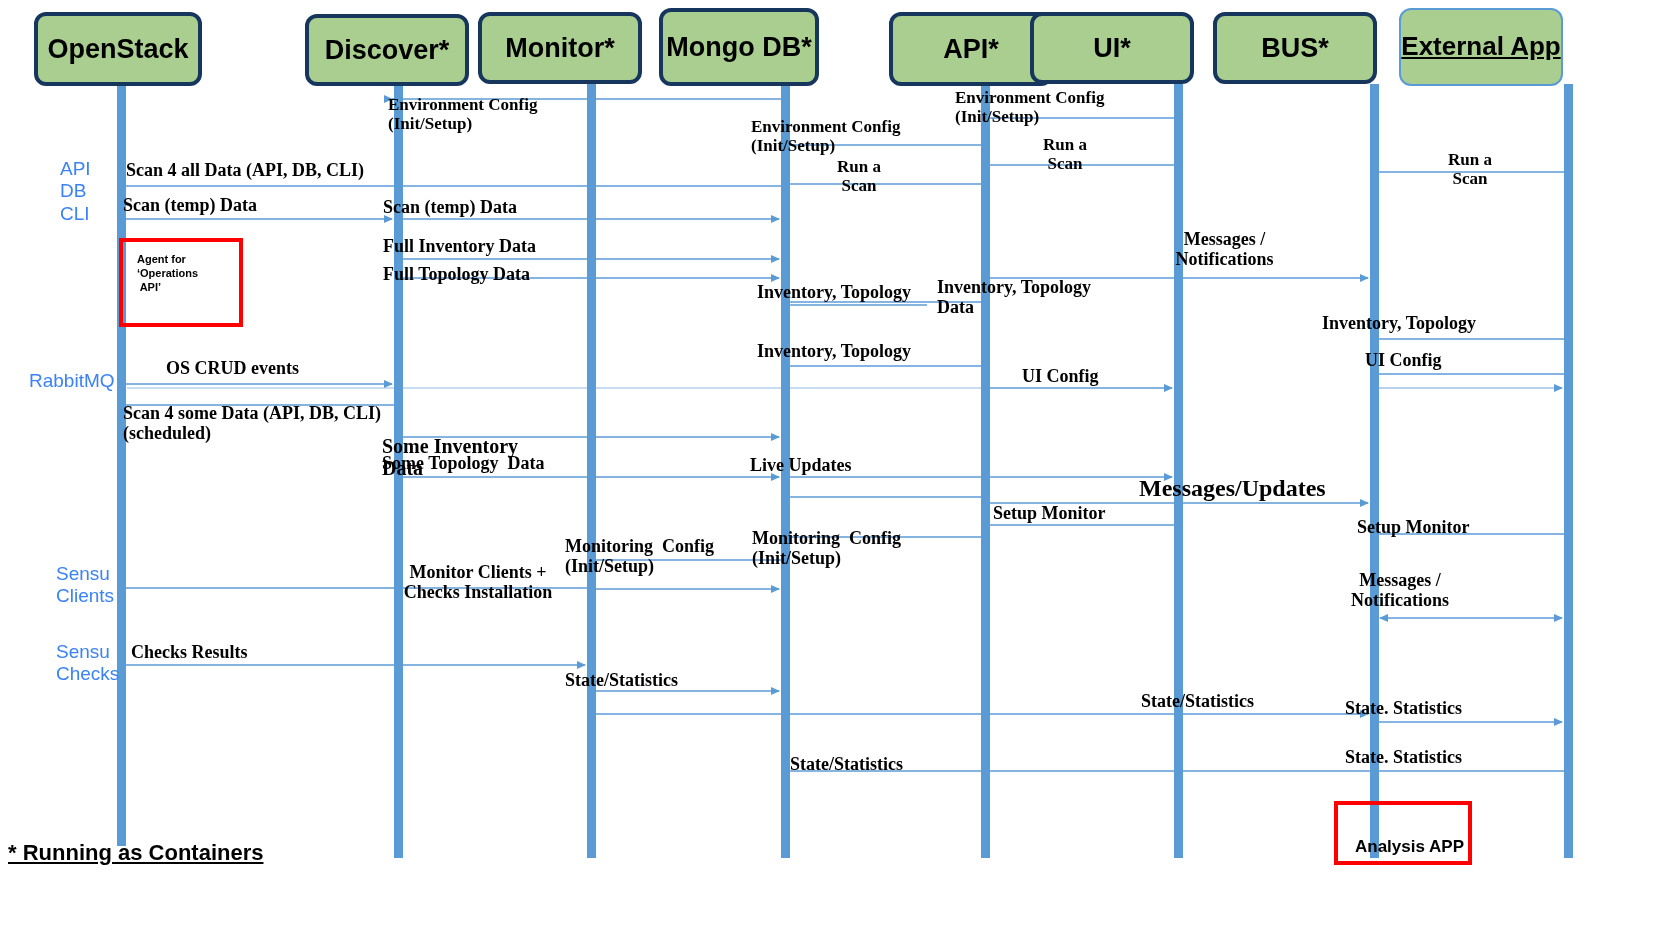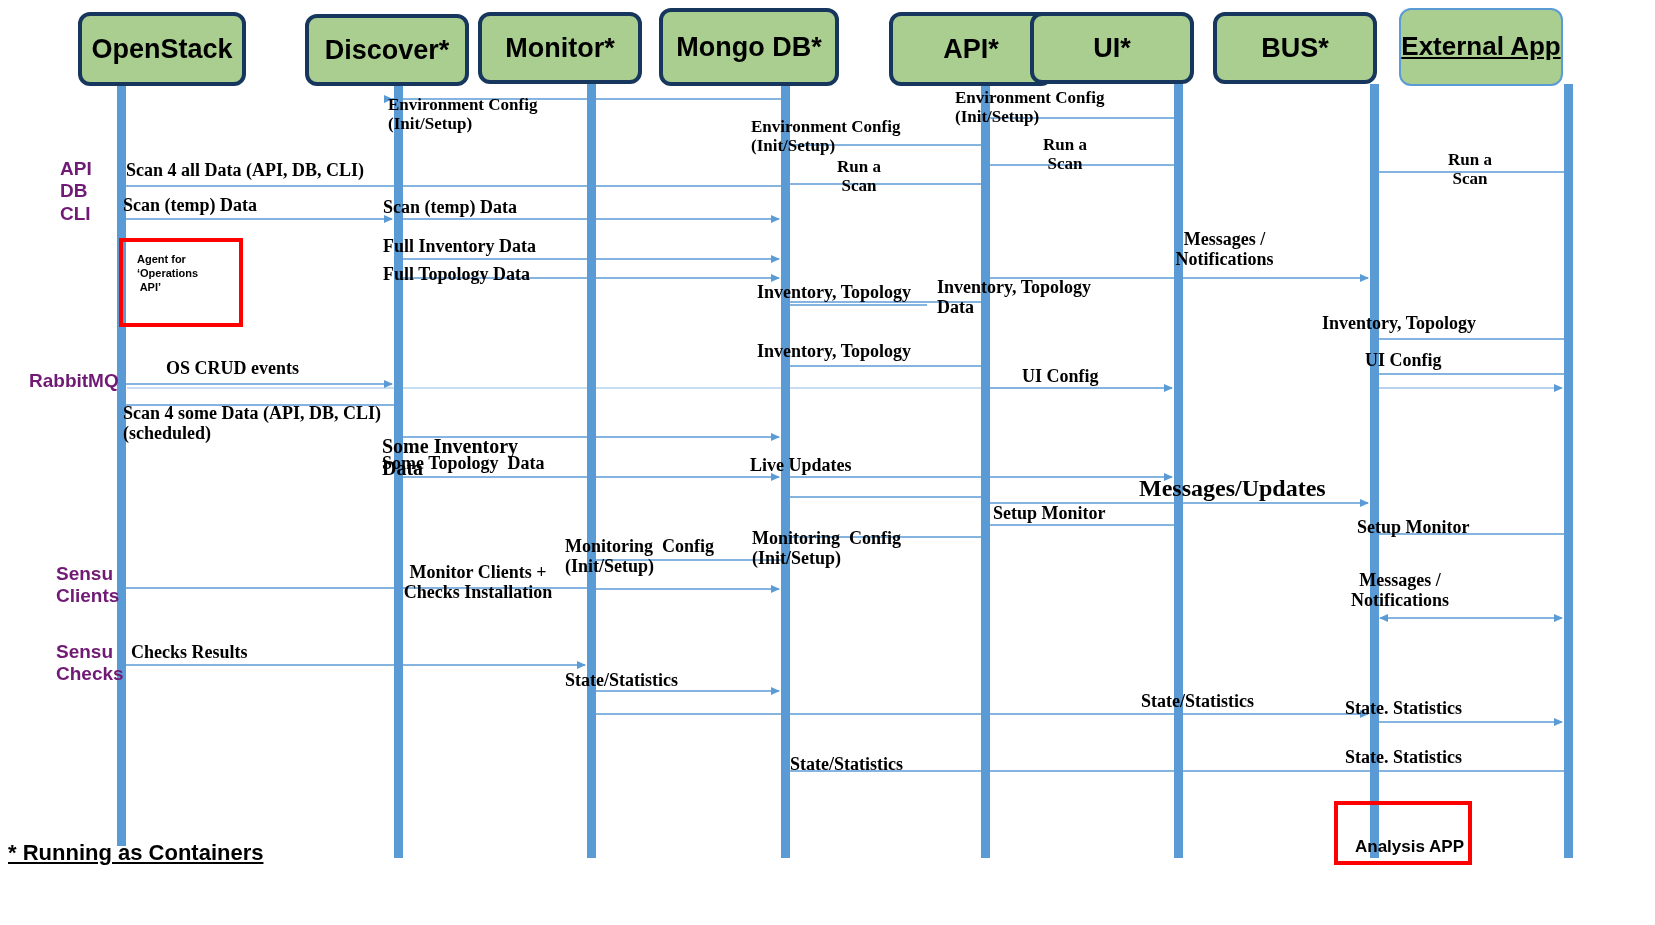--- a/index.html
+++ b/index.html
@@ -43,22 +43,22 @@
     font-weight:bold;
     color:#000000;
     line-height:1.12;
     white-space:pre;
     z-index:5;
     font-family:Liberation Serif, serif;
   }
   
   .sidelabel{
     position:absolute;
-    font-weight:bold;
-    color:#701a75;
+    font-weight:normal;
+    color:#3b82f6;
     line-height:1.18;
     white-space:pre;
     text-align:left;
     z-index:5;
   }
   
   .redbox{
     position:absolute;
     border:4px solid #FF0000;
     background:transparent;
@@ -180,24 +180,24 @@
 
   <div class="lifeline" style="left:117px;top:82px;height:764px;"></div>
   <div class="lifeline" style="left:394px;top:84px;height:774px;"></div>
   <div class="lifeline" style="left:587px;top:84px;height:774px;"></div>
   <div class="lifeline" style="left:781px;top:84px;height:774px;"></div>
   <div class="lifeline" style="left:981px;top:84px;height:774px;"></div>
   <div class="lifeline" style="left:1174px;top:84px;height:774px;"></div>
   <div class="lifeline" style="left:1370px;top:84px;height:774px;"></div>
   <div class="lifeline" style="left:1564px;top:84px;height:774px;"></div>
 
-  <div class="pbox" style="left:34px;top:12px;width:168px;height:74px;font-size:27px;margin-left:44px;">OpenStack</div>
+  <div class="pbox" style="left:34px;top:12px;width:168px;height:74px;font-size:27px;">OpenStack</div>
   <div class="pbox" style="left:305px;top:14px;width:164px;height:72px;font-size:27px;">Discover*</div>
   <div class="pbox" style="left:478px;top:12px;width:164px;height:72px;font-size:27px;">Monitor*</div>
-  <div class="pbox" style="left:659px;top:8px;width:180px;height:78px;font-size:27px;">Mongo
+  <div class="pbox" style="left:659px;top:8px;width:160px;height:78px;font-size:27px;">Mongo
 DB*</div>
   <div class="pbox" style="left:847px;top:12px;width:164px;height:74px;font-size:27px;margin-left:42px;">API*</div>
   <div class="pbox" style="left:1030px;top:12px;width:164px;height:72px;font-size:27px;">UI*</div>
   <div class="pbox" style="left:1213px;top:12px;width:164px;height:72px;font-size:27px;">BUS*</div>
   <div class="pbox light" style="left:1399px;top:8px;width:164px;height:78px;font-size:26px;">External
 App</div>
 
   <div class="sidelabel" style="left:60px;top:158px;font-size:19px;">API
 DB
 CLI</div>

